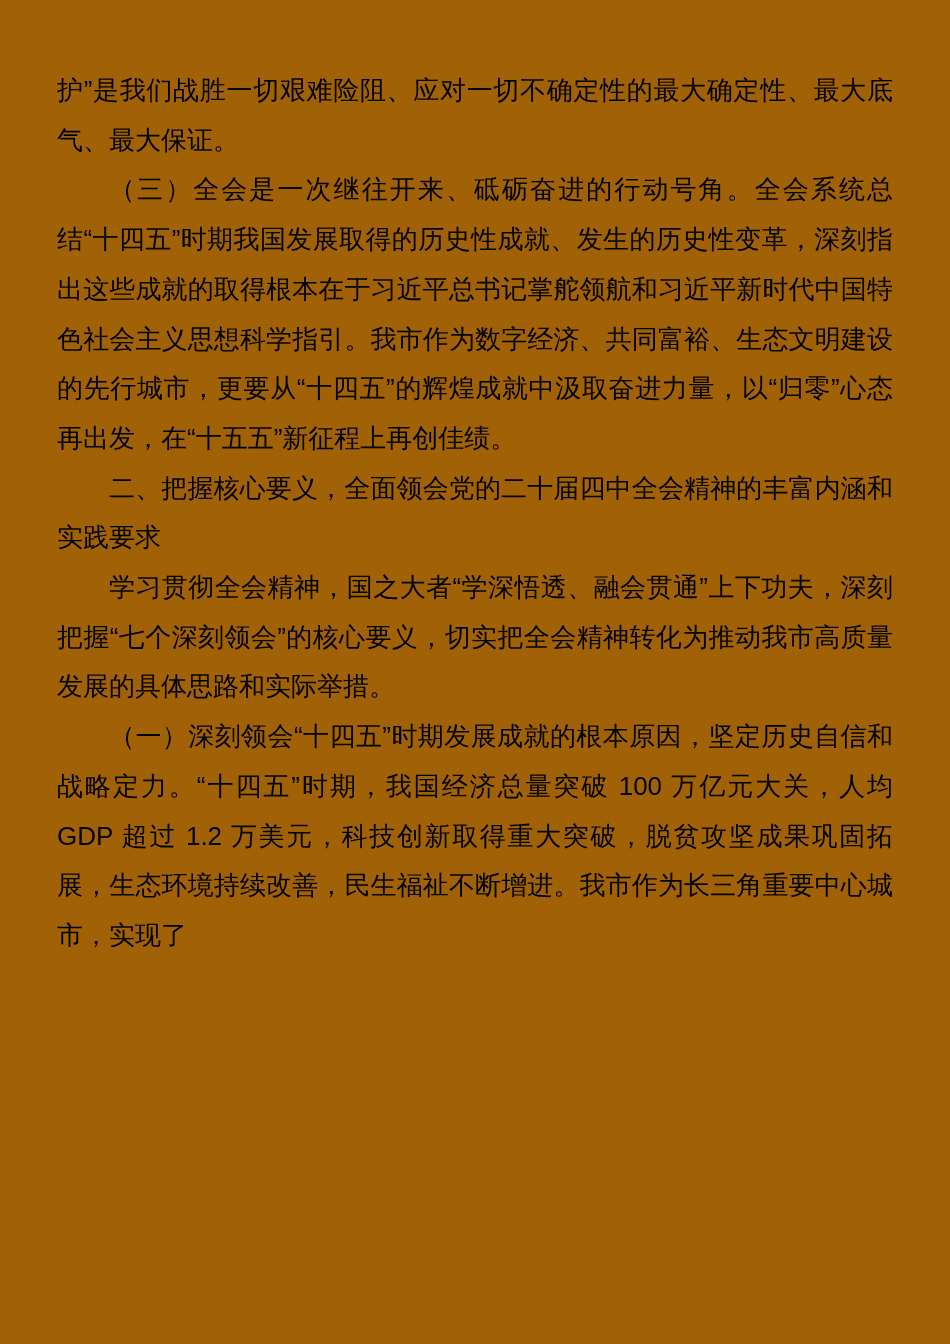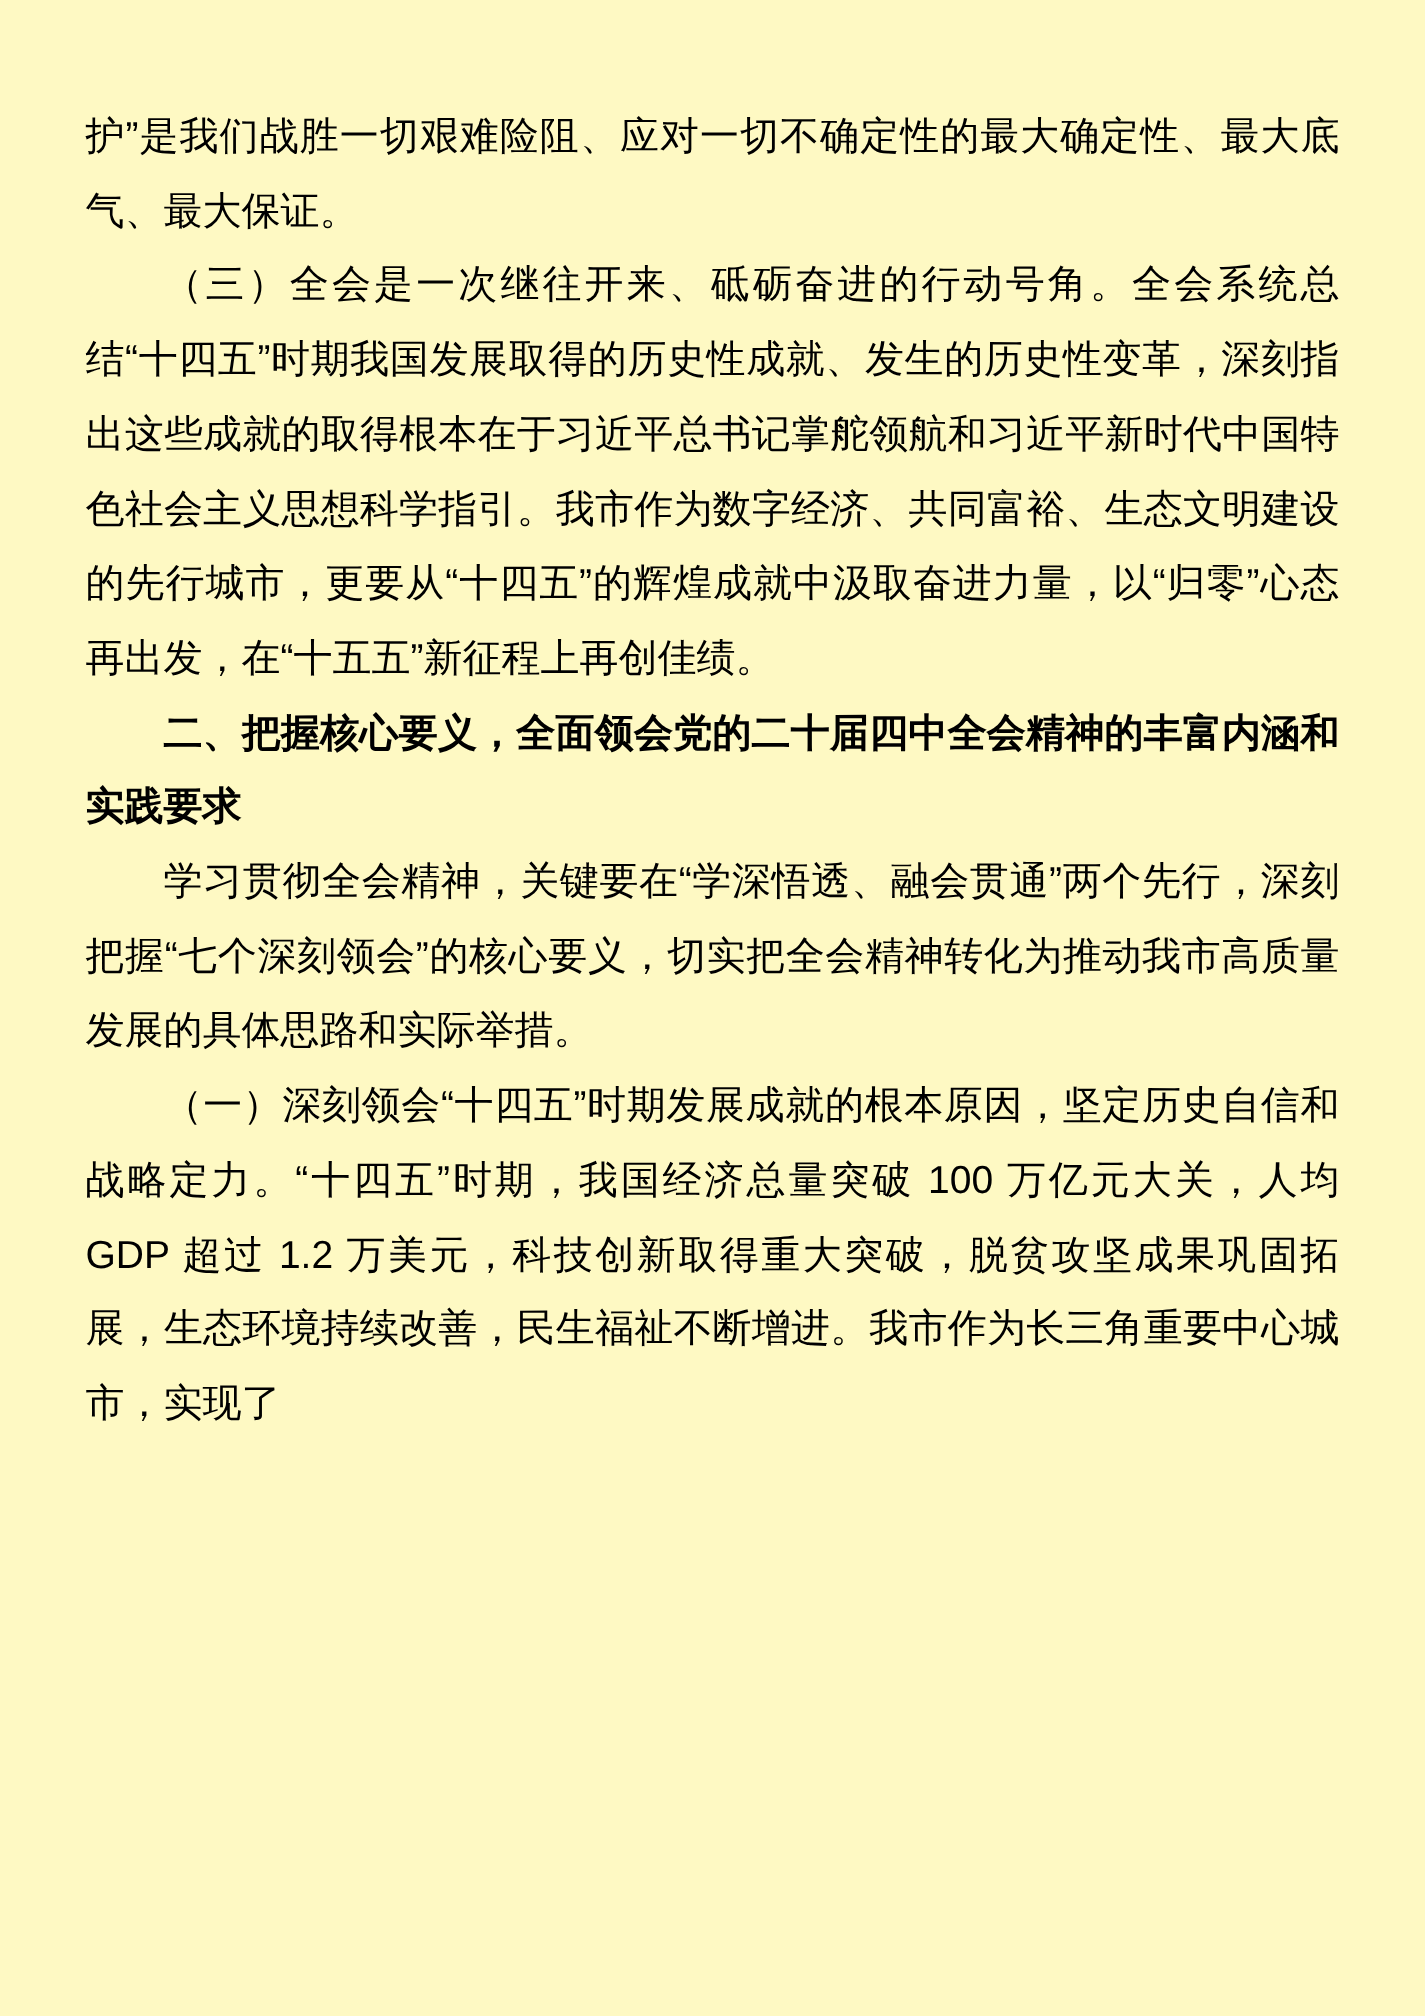--- a/index.html
+++ b/index.html
@@ -11,48 +11,48 @@
       width: 950px;
       height: 1344px;
       overflow: hidden;
       font-family: "Liberation Sans", sans-serif;
     }
     .page {
       box-sizing: border-box;
       width: 950px;
       height: 1344px;
       padding: 66px 57px 0 57px;
-      background: #fef9c3;
+      background: #a16207;
     }
     .para {
       margin: 0;
       width: 836px;
       font-size: 26px;
       line-height: 49.7px;
       color: #000000;
       text-align: justify;
       text-indent: 2em;
       letter-spacing: 0;
       word-break: normal;
       font-family: "Liberation Sans", sans-serif;
     }
     .para.no-indent {
       text-indent: 0;
     }
     .heading {
-      font-weight: bold; 
+      font-weight: normal; 
     }
   </style>
 </head>
 <body>
 
 <div class="page">
   <p class="para no-indent">护”是我们战胜一切艰难险阻、应对一切不确定性的最大确定性、最大底气、最大保证。</p>
 
 
   <p class="para">（三）全会是一次继往开来、砥砺奋进的行动号角。全会系统总结“十四五”时期我国发展取得的历史性成就、发生的历史性变革，深刻指出这些成就的取得根本在于习近平总书记掌舵领航和习近平新时代中国特色社会主义思想科学指引。我市作为数字经济、共同富裕、生态文明建设的先行城市，更要从“十四五”的辉煌成就中汲取奋进力量，以“归零”心态再出发，在“十五五”新征程上再创佳绩。</p>
 
   <p class="para heading">二、把握核心要义，全面领会党的二十届四中全会精神的丰富内涵和实践要求</p>
 
-  <p class="para">学习贯彻全会精神，关键要在“学深悟透、融会贯通”两个先行，深刻把握“七个深刻领会”的核心要义，切实把全会精神转化为推动我市高质量发展的具体思路和实际举措。</p>
+  <p class="para">学习贯彻全会精神，国之大者“学深悟透、融会贯通”上下功夫，深刻把握“七个深刻领会”的核心要义，切实把全会精神转化为推动我市高质量发展的具体思路和实际举措。</p>
 
   <p class="para">（一）深刻领会“十四五”时期发展成就的根本原因，坚定历史自信和战略定力。“十四五”时期，我国经济总量突破 100 万亿元大关，人均 GDP 超过 1.2 万美元，科技创新取得重大突破，脱贫攻坚成果巩固拓展，生态环境持续改善，民生福祉不断增进。我市作为长三角重要中心城市，实现了</p>
 </div>
 
 </body></html>

